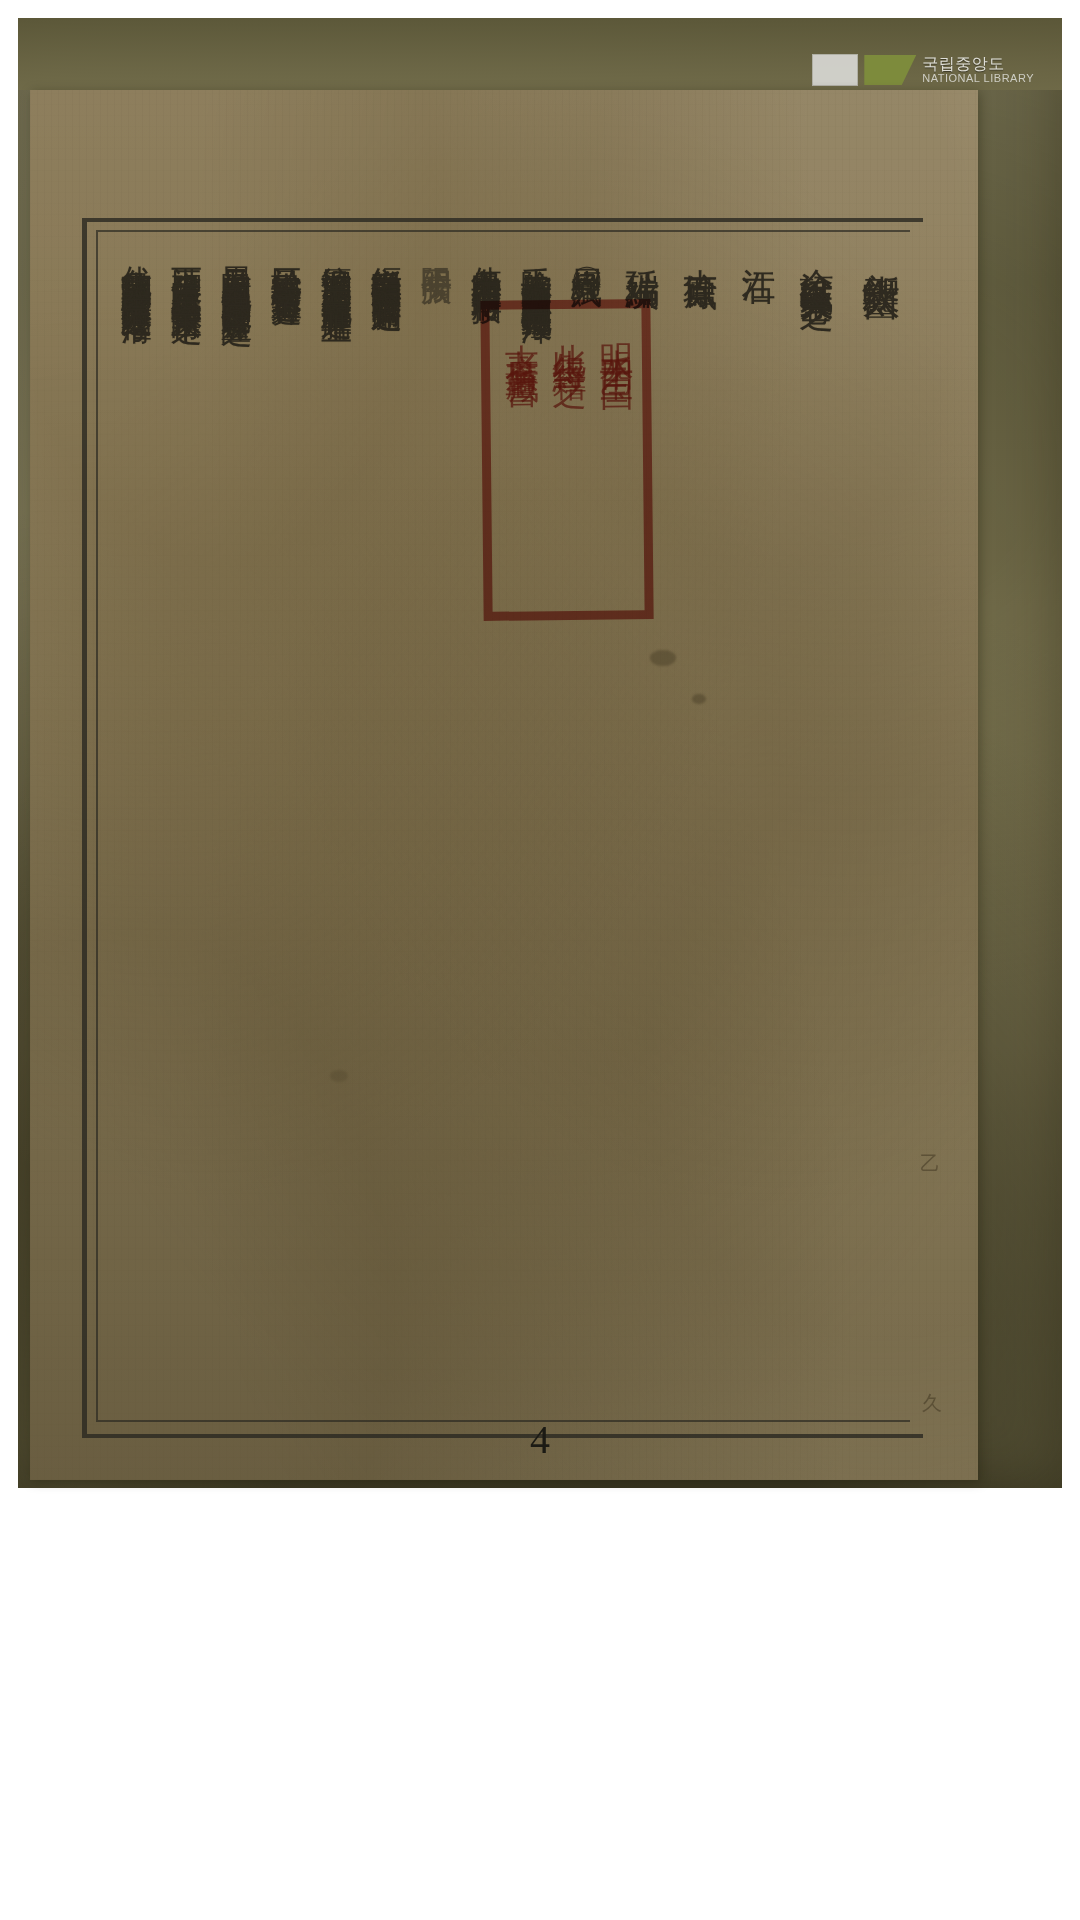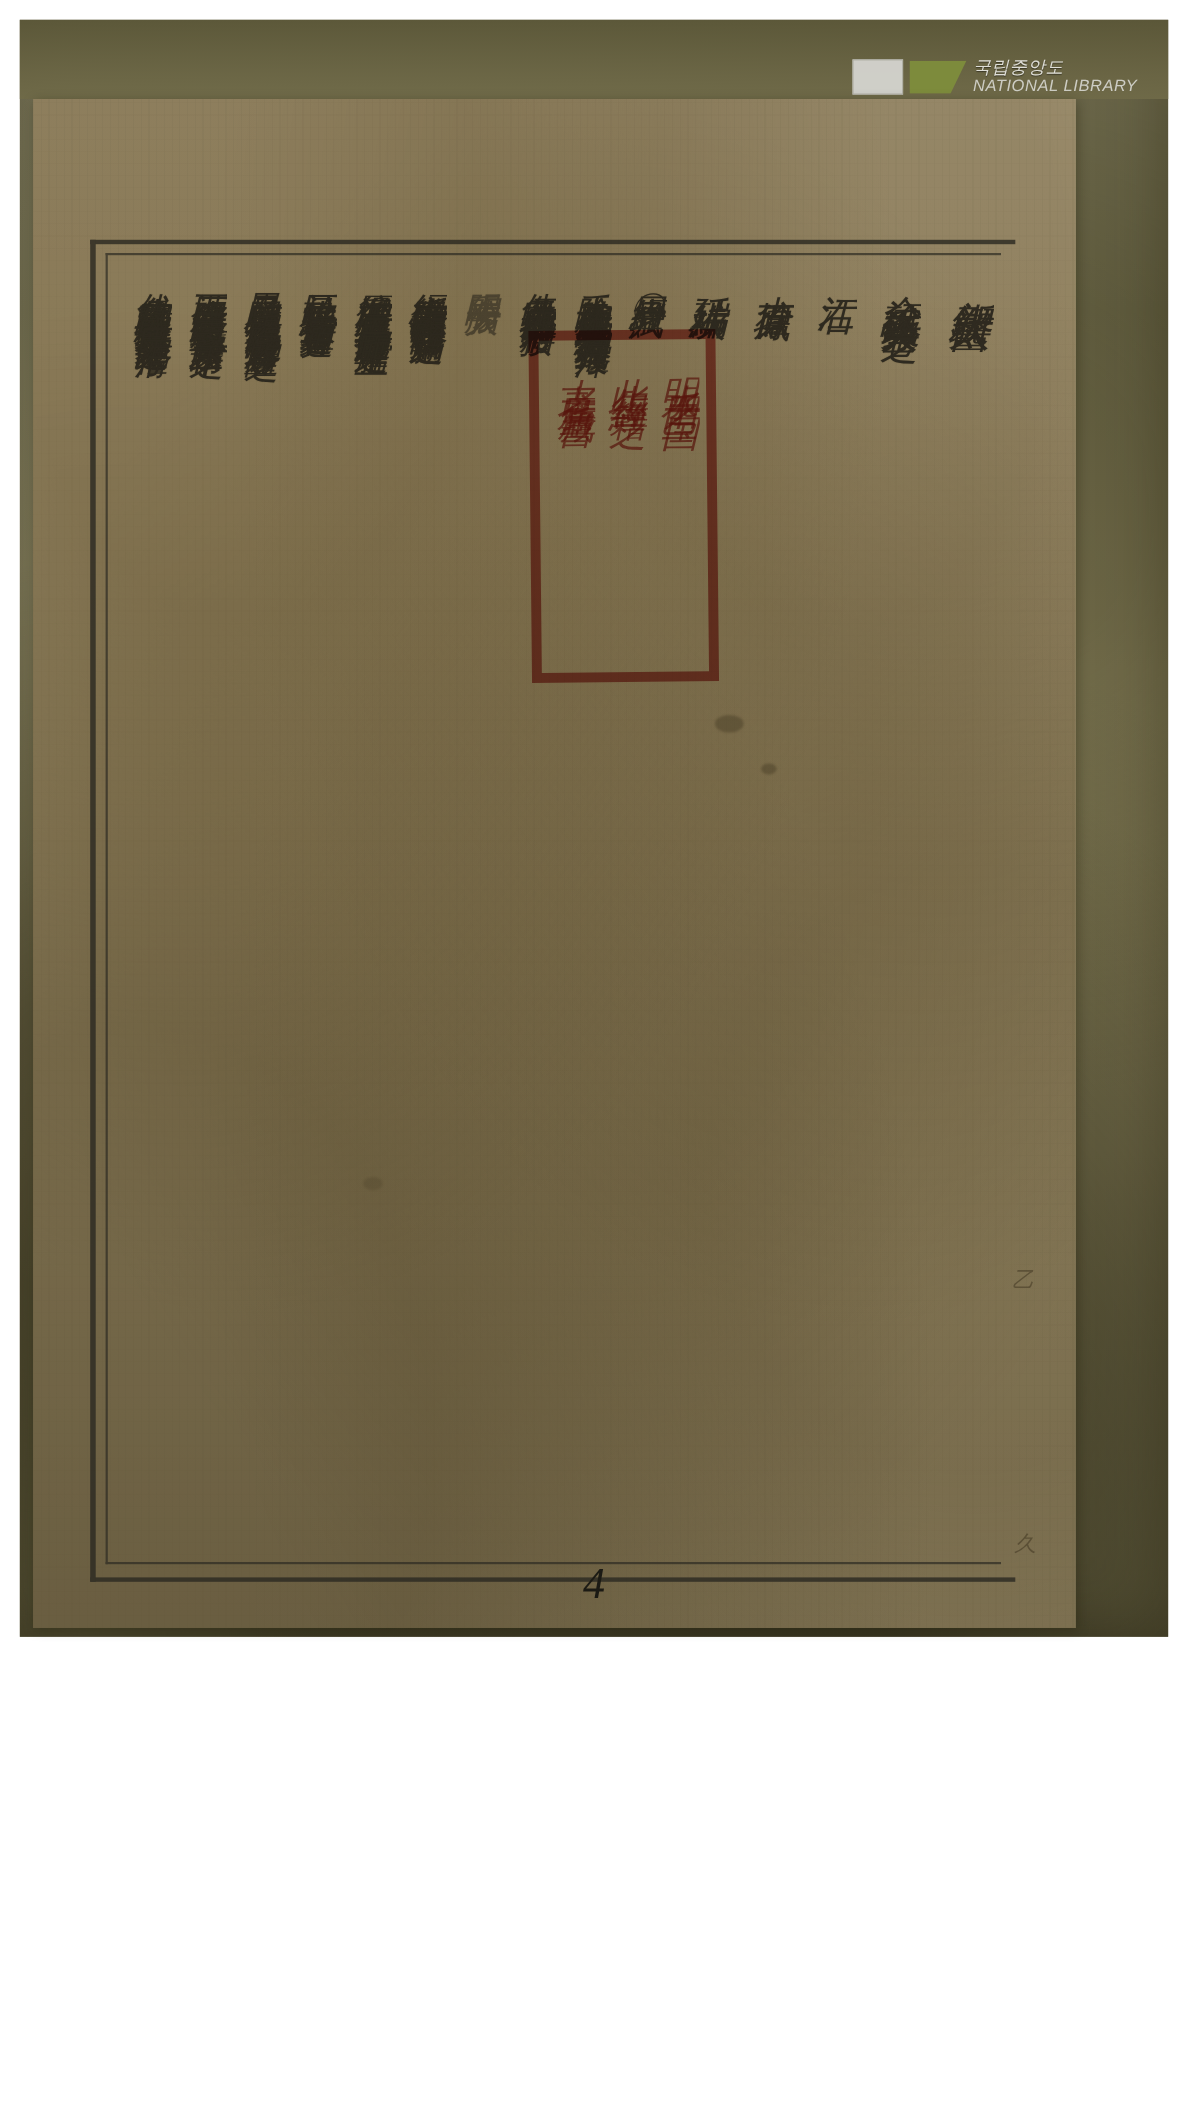--- a/index.html
+++ b/index.html
@@ -12,21 +12,20 @@
     height: 1920px;
     overflow: hidden;
     font-family: "Liberation Serif", serif;
   }
 
   #page {
     position: relative;
     width: 966px;
     height: 1920px;
     background: #ffffff;
-    font-style: italic;
   }
 
   
   .scan-sheet {
     position: absolute;
     left: 18px;
     top: 18px;
     width: 1044px;
     height: 1470px;
     background:
@@ -96,21 +95,21 @@
     font-family: "Liberation Sans", sans-serif;
   }
   .logo-text .kr {
     font-size: 16px;
     letter-spacing: 0.5px;
     display: block;
     white-space: nowrap;
     text-shadow: 0 1px 1px rgba(0,0,0,0.5);
   }
   .logo-text .en {
-    font-size: 15px;
+    font-size: 11px;
     letter-spacing: 0.5px;
     display: block;
     white-space: nowrap;
     color: #d6d6cf;
   }
 
   
   .leaf {
     position: absolute;
     left: 12px;

